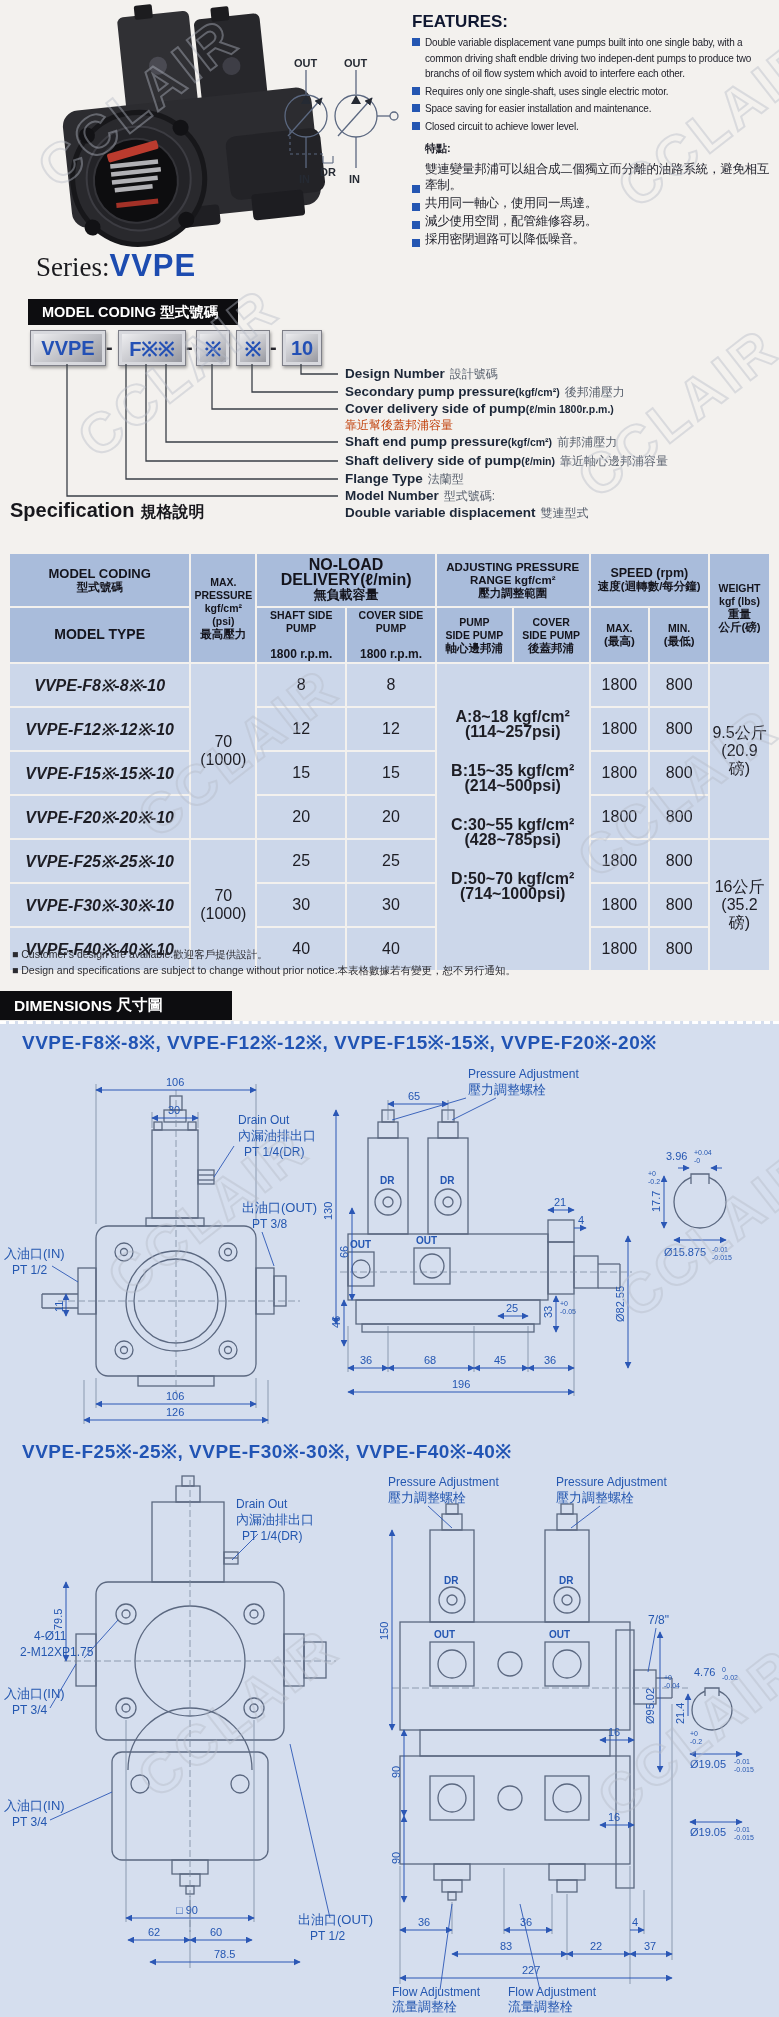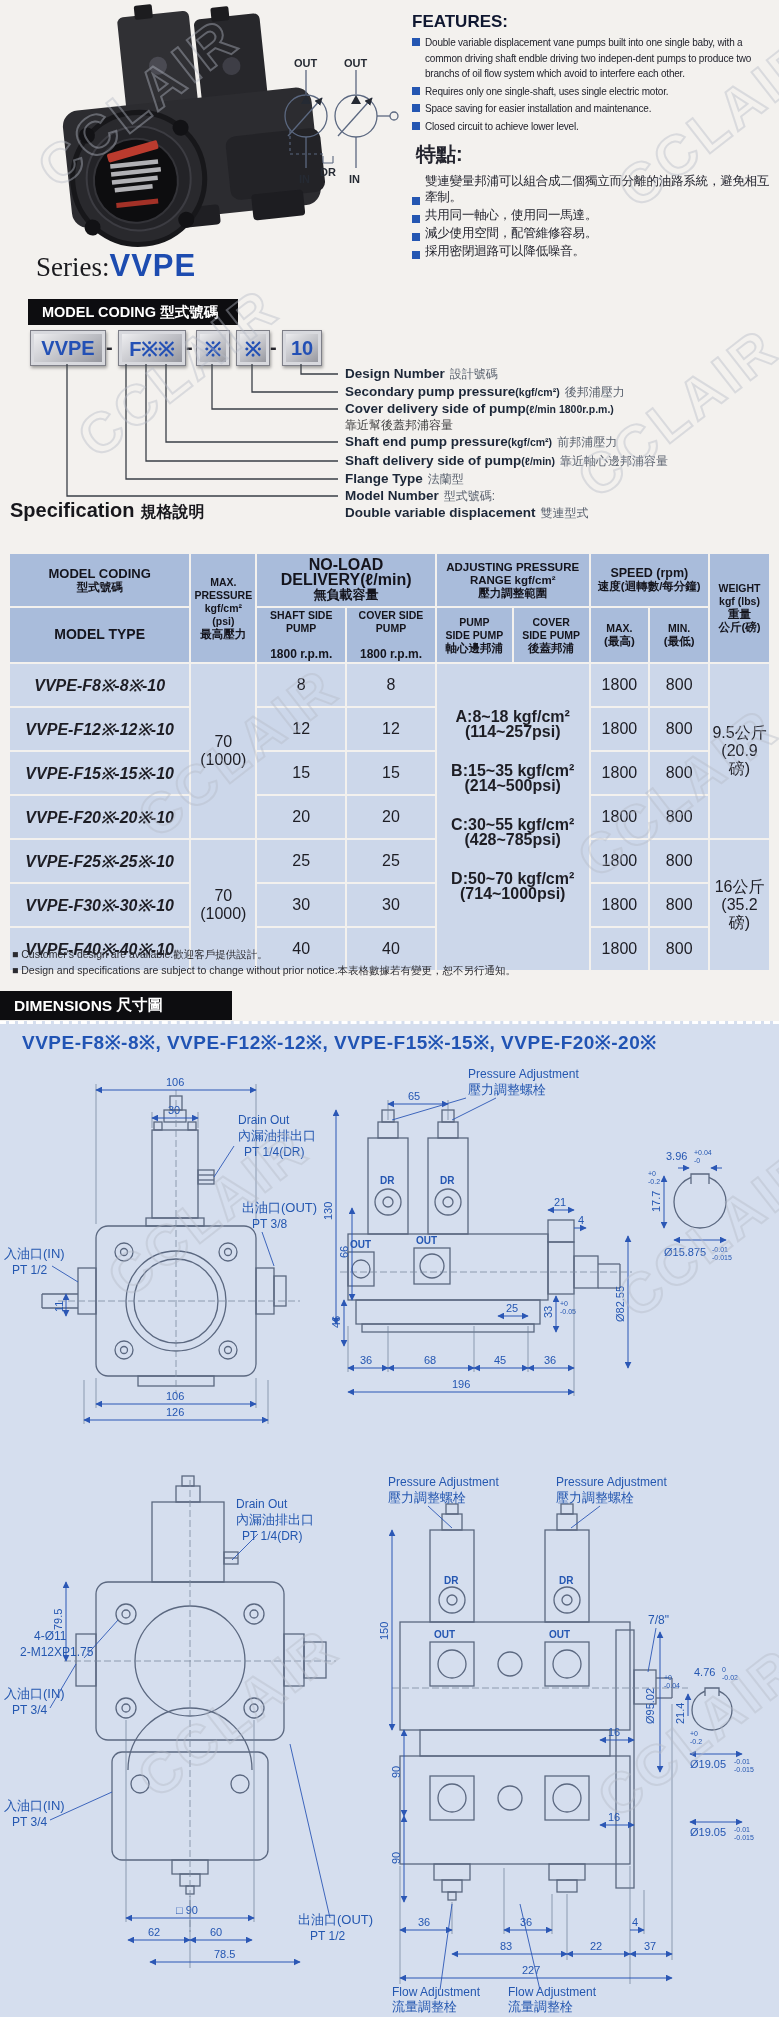--- a/index.html
+++ b/index.html
@@ -6,38 +6,38 @@
   .page{position:relative;width:779px;height:2017px;background:#f3f1ee;
         font-family:"Liberation Sans",sans-serif;overflow:hidden;}
   .wm{position:absolute;font-weight:bold;font-size:56px;letter-spacing:4px;
       color:transparent;-webkit-text-stroke:2px rgba(180,186,198,.42);
       transform:rotate(-38deg);pointer-events:none;z-index:5;}
   
   .feat{position:absolute;left:412px;top:12px;width:364px;color:#23242e;z-index:2;}
   .feat-title{font-size:17px;font-weight:bold;color:#0f1730;margin:0 0 3px 0;}
   .fitem{display:flex;font-size:10px;line-height:15.5px;margin-bottom:2px;letter-spacing:-.2px;}
   .sqb{width:8px;height:8px;background:#2456b2;flex:none;margin:3px 5px 0 0;}
-  .cn-title{font-size:20px;font-weight:bold;margin:7px 0 5px 4px;color:#23242e;}
+  .cn-title{font-size:11px;font-weight:bold;margin:7px 0 5px 13px;color:#23242e;}
   .citem{font-size:12.5px;line-height:16px;align-items:flex-end;}
   .series{position:absolute;left:36px;top:248px;white-space:nowrap;z-index:2;}
   .ser1{font-family:"Liberation Serif",serif;font-size:27px;color:#1b1b1f;}
   .ser2{font-size:31px;font-weight:800;color:#1d4cb0;letter-spacing:1px;}
   .blackbar{position:absolute;background:#0d0d10;color:#fff;font-weight:bold;
             display:flex;align-items:center;padding-left:14px;z-index:2;}
   #mcbar{left:28px;top:299px;width:196px;height:26px;font-size:14.5px;}
   #dimbar{left:0;top:991px;width:218px;height:29px;font-size:15.5px;}
   .codebox{position:absolute;top:330px;height:34px;display:flex;align-items:center;
            justify-content:center;font-weight:bold;font-size:20px;color:#2350b5;
            background:linear-gradient(145deg,#f4f4f6,#babbc1 60%,#8e8f97);
            border:1px solid #7e7f88;box-shadow:inset 0 0 0 3px #d8d9de,1px 2px 3px rgba(0,0,0,.35);z-index:2;}
   .codedash{position:absolute;top:336px;font-weight:bold;font-size:20px;color:#26262c;z-index:2;}
   .clabel{position:absolute;left:345px;font-size:13.5px;font-weight:bold;color:#1c2738;white-space:nowrap;z-index:2;}
   .clabel .unit{font-size:10.5px;}
   .clabel .cn{font-weight:normal;font-size:12px;color:#59616e;margin-left:5px;}
-  .cnline{position:absolute;left:345px;font-size:12px;color:#404040;z-index:2;}
+  .cnline{position:absolute;left:345px;font-size:12px;color:#c2410c;z-index:2;}
   
   .spectitle{position:absolute;left:10px;top:499px;z-index:2;}
   .spectitle .en{font-size:20px;font-weight:bold;color:#17171c;}
   .spectitle .cn{font-size:16px;font-weight:bold;color:#17171c;margin-left:6px;}
   table.spec{position:absolute;left:8px;top:552px;width:763px;border-collapse:collapse;z-index:2;}
   table.spec td,table.spec th{border:2px solid #f3f1ee;text-align:center;vertical-align:middle;padding:1px;}
   table.spec th{background:#a9bcdb;color:#14141c;font-size:10.5px;line-height:13px;}
   table.spec th .cn{font-size:11.5px;}
   table.spec td{background:#ccd7ea;font-size:16px;color:#1d1d24;height:40px;}
   td.model{font-size:13px;font-weight:bold;font-style:italic;color:#2350b5;text-align:left;padding-left:8px;}
@@ -482,20 +482,21 @@
       <text class="dt" x="660" y="152" transform="rotate(-90 660 152)">17.7</text>
       <text class="dtol" x="648" y="116">+0</text>
       <text class="dtol" x="648" y="124">-0.2</text>
       <line class="dim" x1="674" y1="180" x2="726" y2="180" marker-start="url(#ar1)" marker-end="url(#ar1)"></line>
       <text class="dt" x="664" y="196">Ø15.875</text>
       <text class="dtol" x="712" y="192">-0.01</text>
       <text class="dtol" x="712" y="200">-0.015</text>
     </g>
   </svg>
 
+  <div id="dh2" class="dimhead">VVPE-F25※-25※, VVPE-F30※-30※, VVPE-F40※-40※</div>
 
   <svg class="absvg" style="left:0;top:1472px" width="779" height="543" viewBox="0 0 779 543">
     <defs>
       <marker id="ar2" viewBox="0 0 10 10" refX="9" refY="5" markerWidth="7" markerHeight="7" orient="auto-start-reverse">
         <path d="M0,0L10,5L0,10z" fill="#2b57b5"></path>
       </marker>
     </defs>
 
     <g class="g">
       <rect x="152" y="30" width="72" height="80"></rect>

